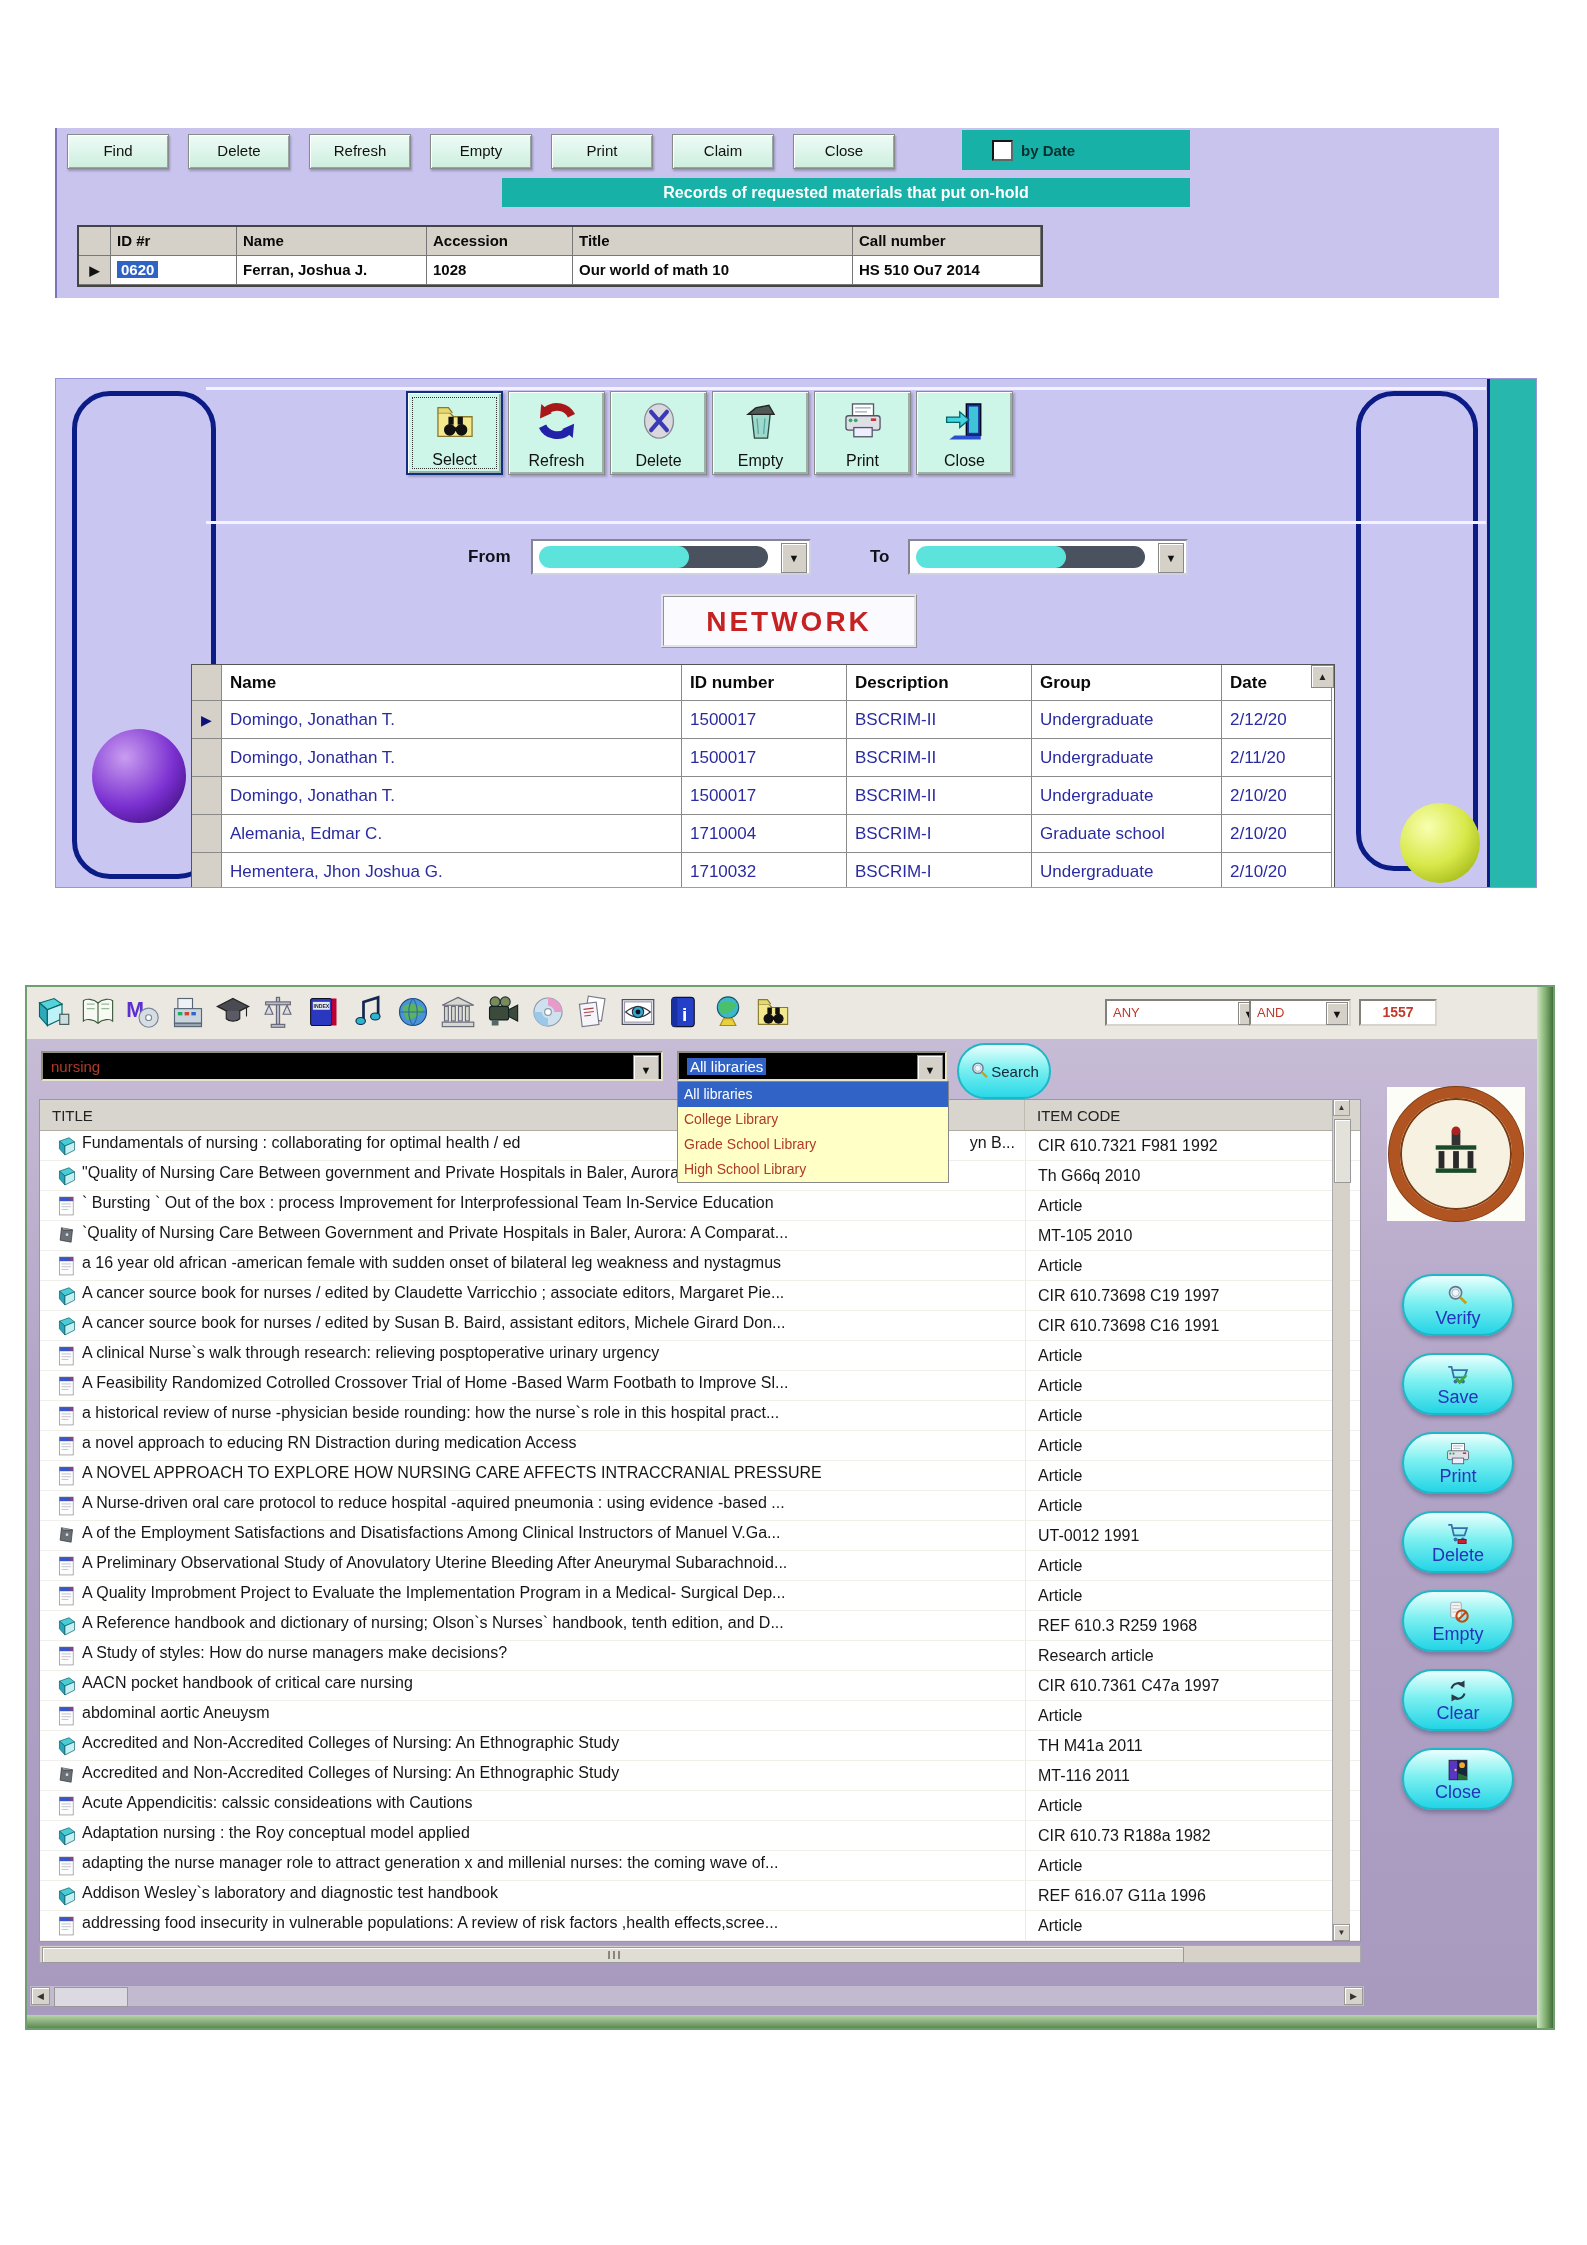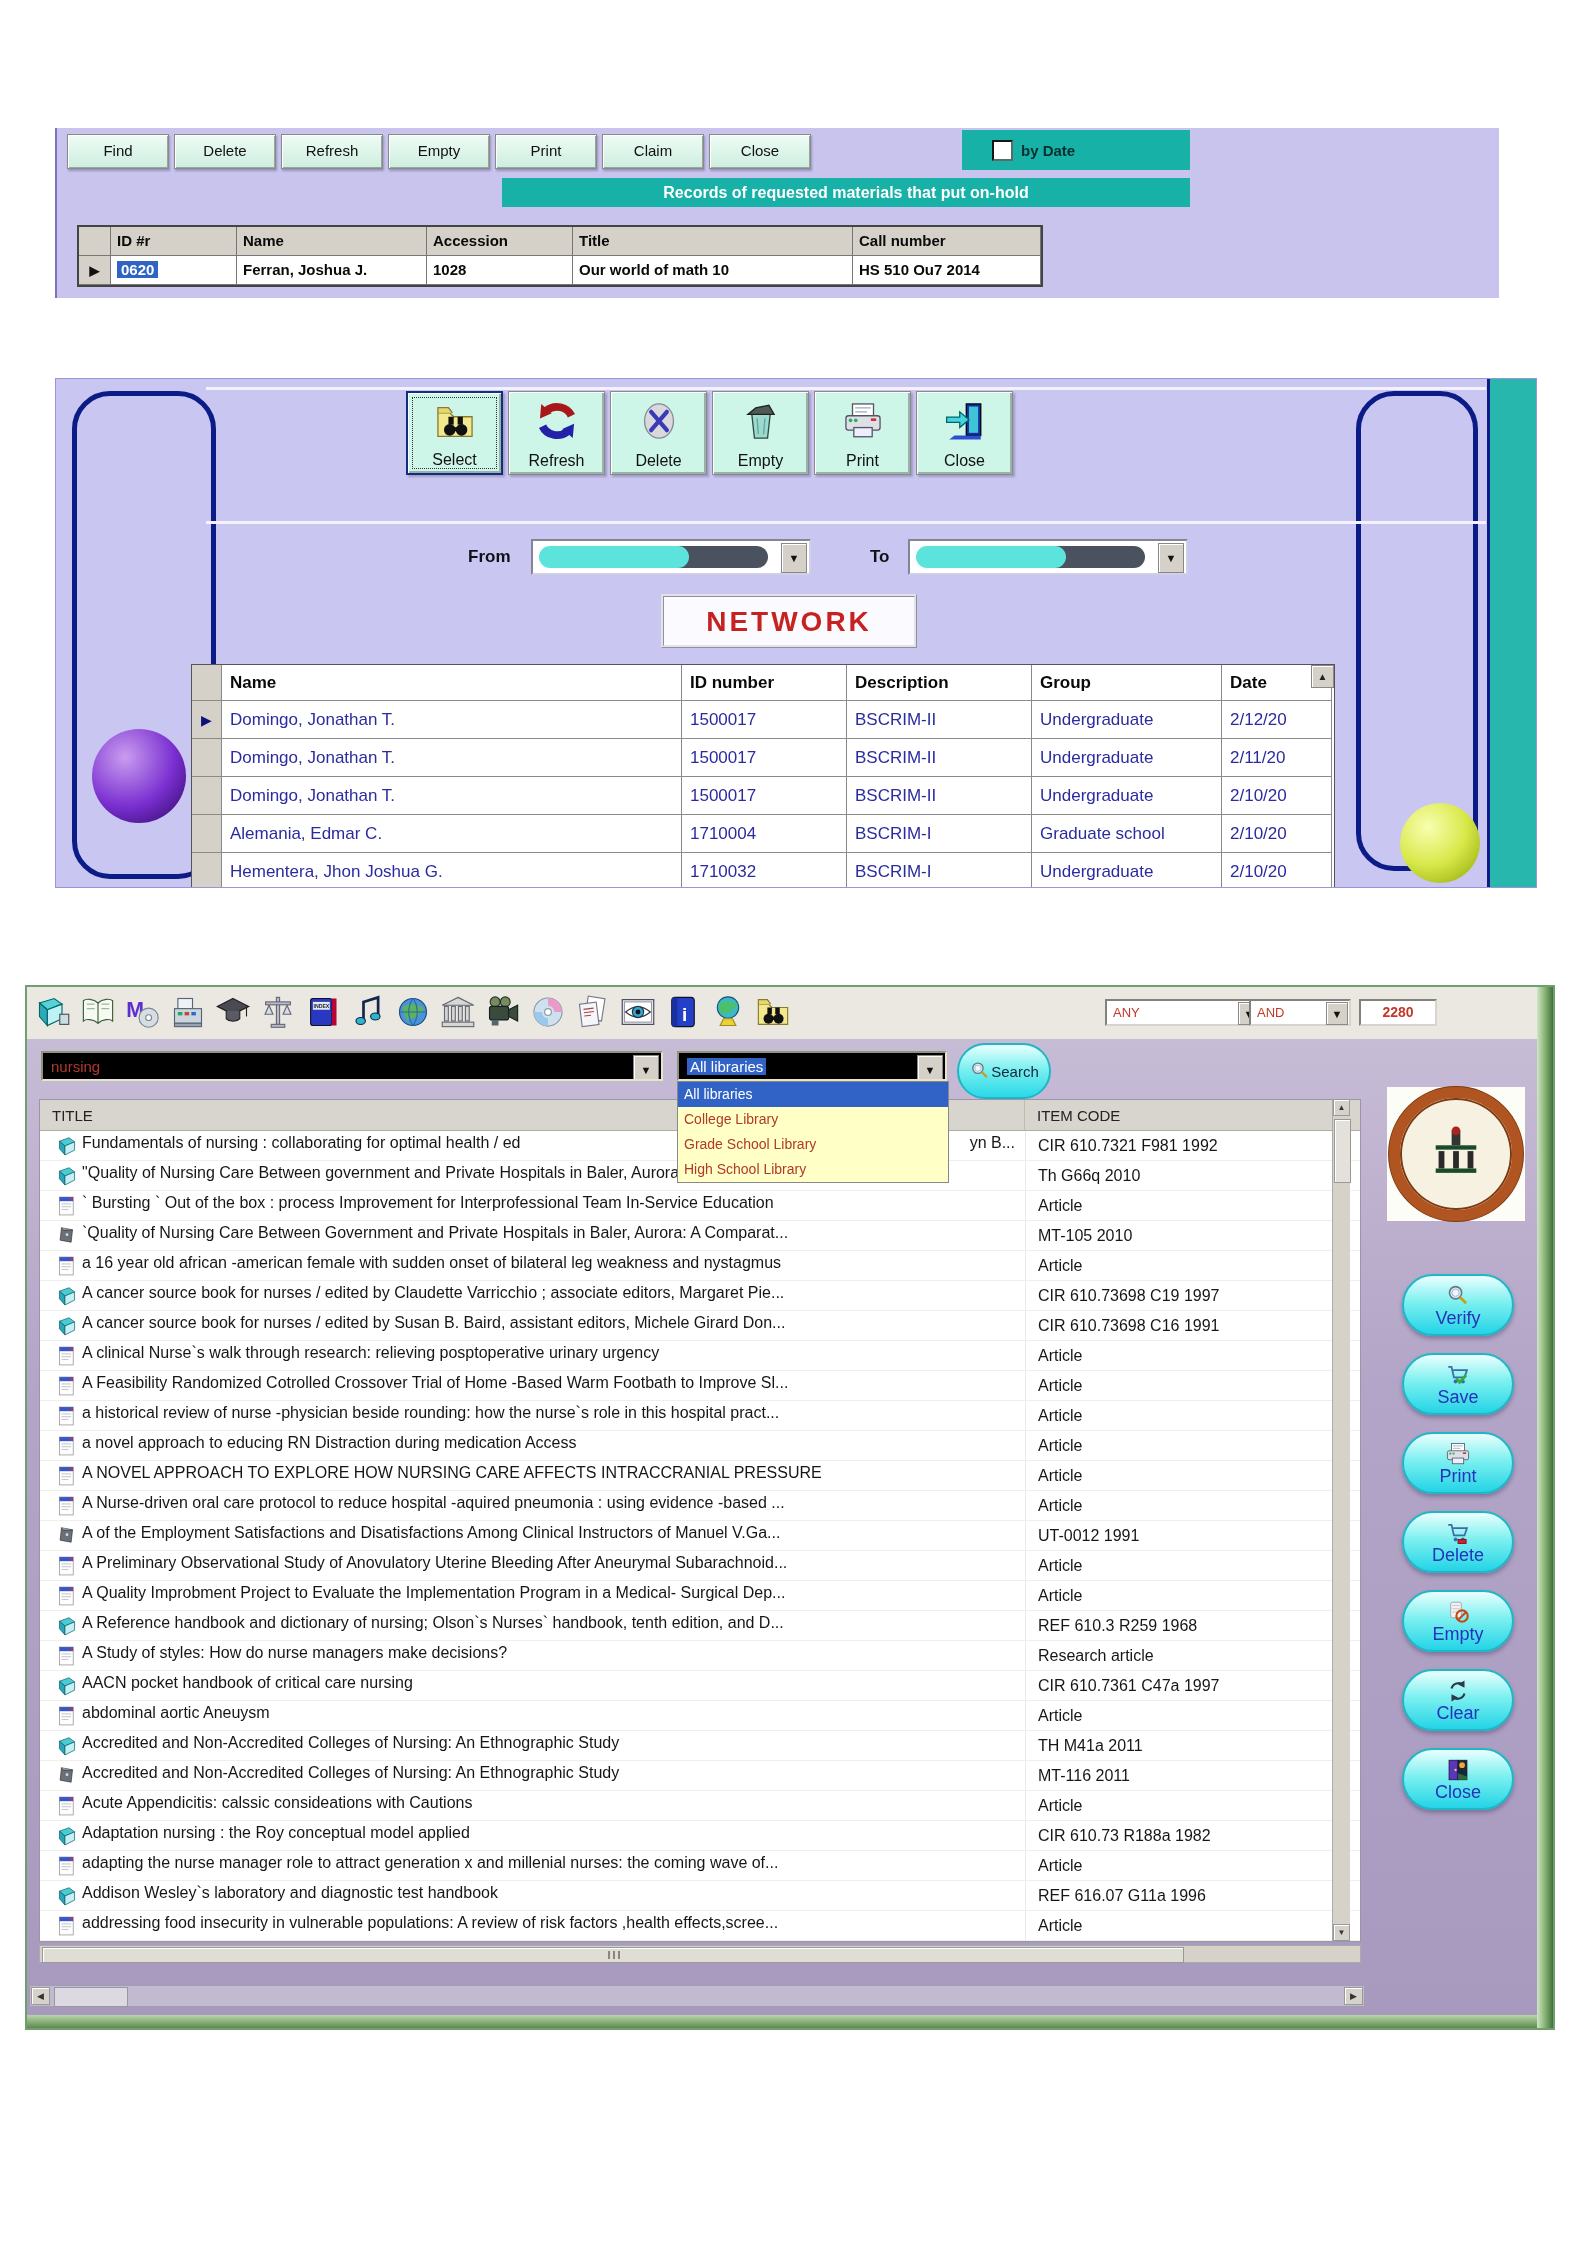--- a/index.html
+++ b/index.html
@@ -4,21 +4,21 @@
 <style>
   html,body{margin:0;padding:0;background:#fff;}
   #page{position:relative;width:1587px;height:2245px;background:#fff;
         font-family:"Liberation Sans",sans-serif;overflow:hidden;}
   .ico{display:inline-flex;align-items:center;justify-content:center;}
   .ico svg{width:100%;height:100%;}
 
   
   #p1{position:absolute;left:55px;top:128px;width:1442px;height:170px;
       background:#c8c4ee;border-left:2px solid #7a74b8;}
-  #p1-buttons{position:absolute;left:10px;top:6px;display:flex;gap:5px;}
+  #p1-buttons{position:absolute;left:10px;top:6px;display:flex;gap:19px;}
   .btn1{width:100px;height:33px;line-height:31px;text-align:center;font-size:15px;color:#111;
         background:linear-gradient(#eefcf6,#cdeede);border:1px solid #8a8a8a;
         box-shadow:inset 1px 1px 0 #ffffff, inset -1px -1px 0 #9aa5a0, 1px 2px 2px rgba(60,60,90,.35);}
   #p1-bydate{position:absolute;left:905px;top:2px;width:228px;height:40px;background:#17b1a7;
              display:flex;align-items:center;gap:8px;padding-left:30px;box-sizing:border-box;}
   #p1-bydate .cb{width:17px;height:17px;background:#fff;border:2px solid #5a6a68;border-style:inset;}
   #p1-bydate .cblbl{font-size:15px;font-weight:bold;color:#06302e;}
   #p1-banner{position:absolute;left:445px;top:50px;width:688px;height:29px;background:#17b1a7;
              color:#fff;font-weight:bold;font-size:16px;text-align:center;line-height:29px;}
   #p1-table{position:absolute;left:20px;top:97px;width:962px;background:#fff;border:2px solid #444;}
@@ -476,21 +476,21 @@
     <div id="p3-lblstrip"></div>
 
     <div class="fcombo" style="left:1078px;width:158px;">
       <span>ANY</span>
       <span class="cmb-arrow">▼</span>
     </div>
     <div class="fcombo" style="left:1222px;width:102px;">
       <span>AND</span>
       <span class="cmb-arrow">▼</span>
     </div>
-    <div id="hits-box">2280</div>
+    <div id="hits-box">1557</div>
     <span class="flabel" style="left:1116px">Field</span>
     <span class="flabel" style="left:1228px">Option</span>
     <span class="flabel" style="left:1344px">Hits</span>
 
     <div id="p3-main"></div>
 
     <div class="ycombo" id="combo-search">
       <span>nursing</span>
       <span class="cmb-arrow">▼</span>
     </div>

